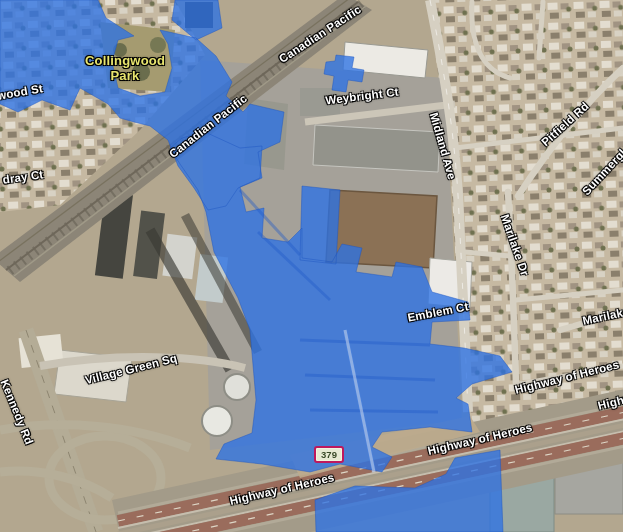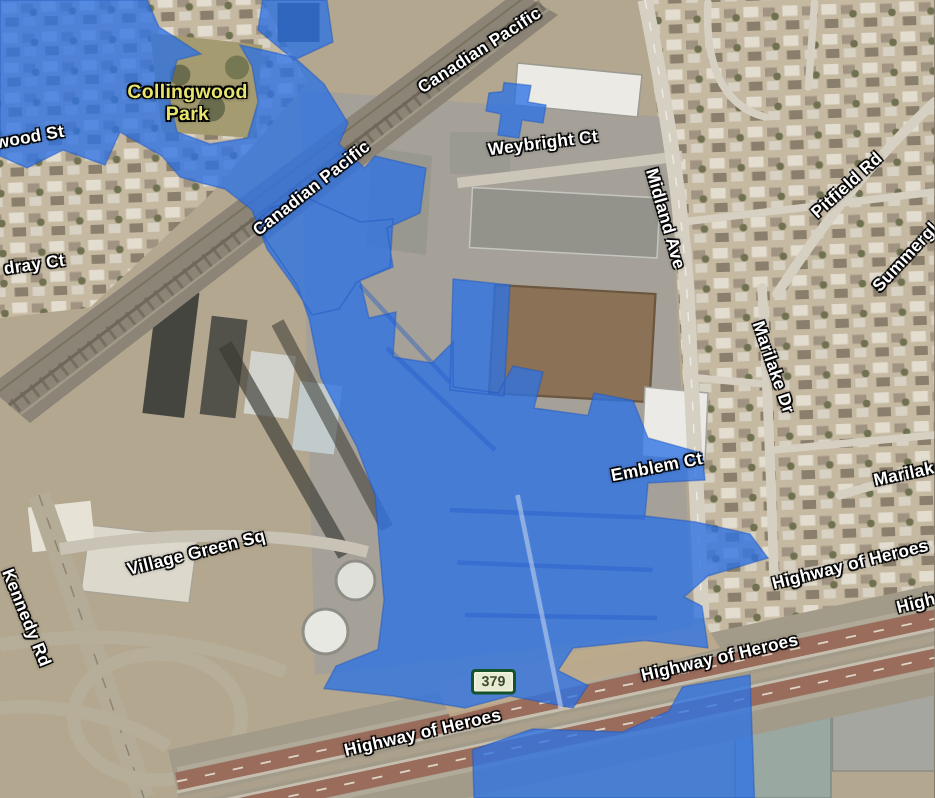--- a/index.html
+++ b/index.html
@@ -32,21 +32,21 @@
     white-space:normal;
     width:92px;
     line-height:15px;
     text-shadow:-1px -1px 0 #000,1px -1px 0 #000,-1px 1px 0 #000,1px 1px 0 #000,0 0 3px #000;
   }
   .shield{
     position:absolute;
     left:314px;top:446px;
     width:26px;height:13px;
     background:#e7ead2;
-    border:2px solid #14532d;
+    border:2px solid #be185d;
     border-radius:3px;
     box-shadow:0 0 0 1px #f2f4dc inset;
     color:#3a4a28;
     font-size:9.5px;font-weight:bold;
     text-align:center;line-height:13px;
     pointer-events:none;
   }
 </style>
 </head>
 <body>

